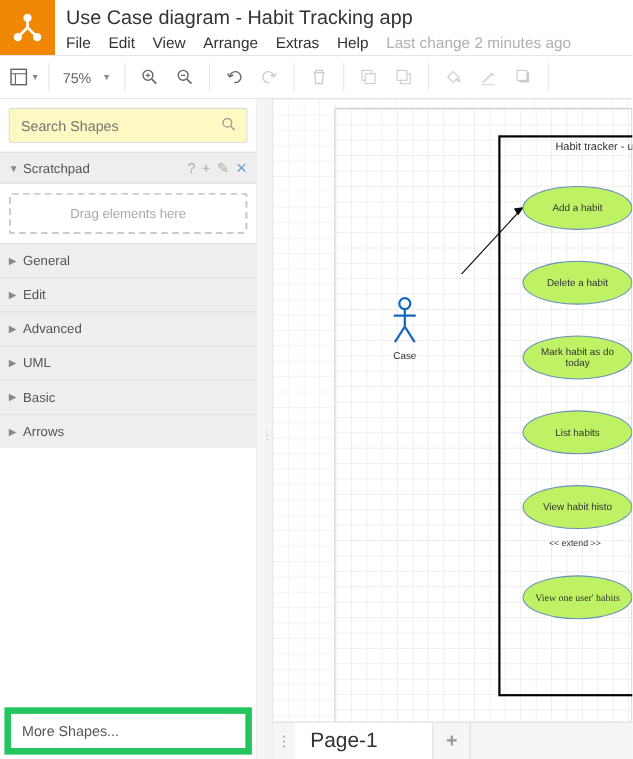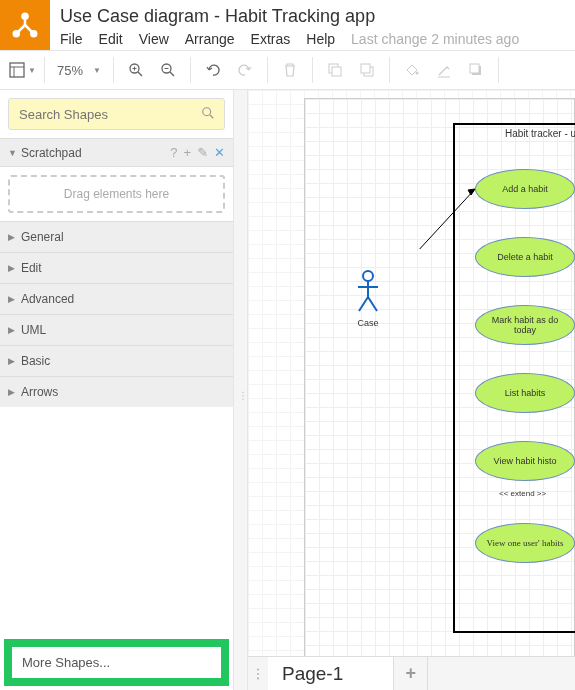--- a/index.html
+++ b/index.html
@@ -25,21 +25,21 @@
 .search-ico{position:absolute;right:10px;top:8px;color:#999}
 .scratch-hdr{background:#eee;border-top:1px solid #ddd;border-bottom:1px solid #ddd;padding:6px 8px;display:flex;align-items:center;font-size:12px;color:#555}
 .scratch-hdr .caret{font-size:9px;color:#888;margin-right:4px}
 .scratch-icons{margin-left:auto;display:flex;gap:6px;color:#aaa;font-size:13px}
 .scratch-icons .x{color:#5fa2dd}
 .dropzone{margin:8px;border:2px dashed #ccc;border-radius:3px;height:38px;display:flex;align-items:center;justify-content:center;color:#aaa;font-size:12px}
 .cat{background:#eee;border-top:1px solid #ddd;padding:8px;font-size:12px;color:#555;display:flex;align-items:center;gap:6px}
 .cat .caret{font-size:9px;color:#888}
 .cat:last-of-type{border-bottom:1px solid #ddd}
 .spacer{flex:1}
-.more-shapes{margin:4px;border:8px solid #22c55e;padding:8px 10px;font-size:13px;color:#555}
+.more-shapes{margin:4px;border:6px solid #22c55e;padding:8px 10px;font-size:13px;color:#555}
 .divider{width:14px;background:#f5f5f5;border-right:1px solid #e5e5e5;position:relative}
 .divider .dots{position:absolute;top:50%;left:4px;color:#bbb;font-size:10px}
 .canvas-wrap{flex:1;position:relative;overflow:hidden}
 .canvas{position:absolute;inset:0;background:#fff}
 .grid{position:absolute;inset:0;background-image:linear-gradient(#eee 1px,transparent 1px),linear-gradient(90deg,#eee 1px,transparent 1px);background-size:14px 14px;opacity:.7}
 .paper{position:absolute;left:56px;top:8px;right:0;bottom:0;background:#fff;border:1px solid #ccc}
 .paper .grid2{position:absolute;inset:0;background-image:linear-gradient(#eee 1px,transparent 1px),linear-gradient(90deg,#eee 1px,transparent 1px);background-size:14px 14px}
 .sysbox{position:absolute;left:148px;top:24px;width:180px;height:510px;border:2px solid #000}
 .sysbox-title{position:absolute;top:-1px;left:0;right:0;text-align:center;font-size:10px;padding:4px 0;border-bottom:1px solid transparent}
 .usecase{position:absolute;width:100px;height:40px;background:#bef264;border:1px solid #6c8ebf;border-radius:50%;display:flex;align-items:center;justify-content:center;font-size:9px;text-align:center;padding:0 6px}

